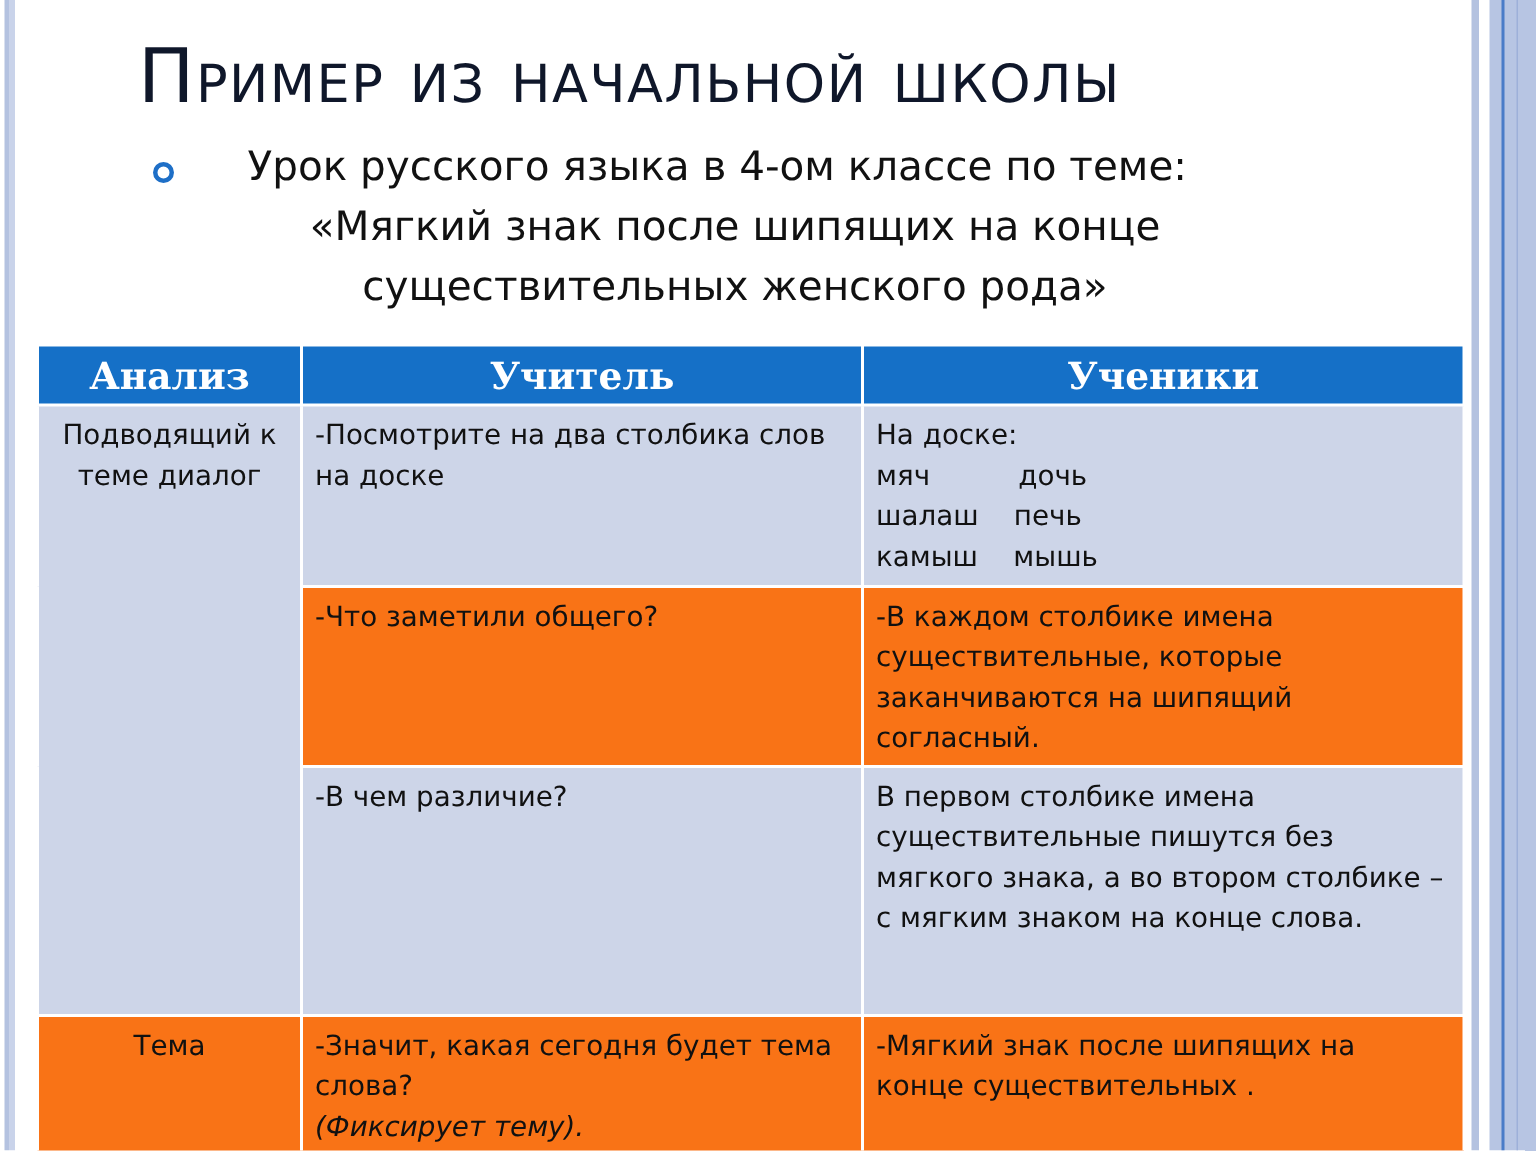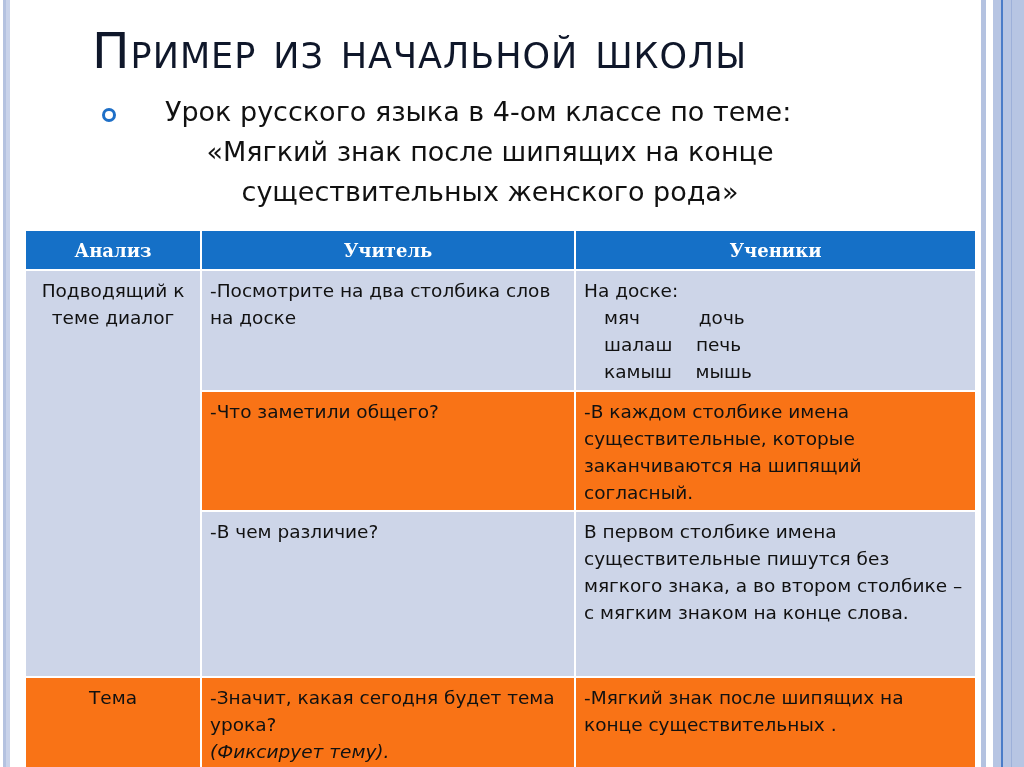--- a/index.html
+++ b/index.html
@@ -29,31 +29,31 @@
     .bullet-line2, .bullet-line3 { position: absolute; left: 0; width: 780px; text-align: center; font-size: 27px; color: #111; white-space: nowrap; }
     .bullet-line2 { top: 40px; }
     .bullet-line3 { top: 80px; }
 
     table.lesson {
       position: absolute; left: 24px; top: 229px; width: 951px;
       border-collapse: collapse; table-layout: fixed;
     }
     table.lesson th {
       background: #1570c7; color: #fff; font-family: "DejaVu Serif", serif;
-      font-weight: bold; font-size: 18px; height: 38px; padding: 0;
+      font-weight: bold; font-size: 25px; height: 38px; padding: 0;
       border: 2px solid #ffffff; text-align: center;
     }
     table.lesson td {
       border: 2px solid #ffffff; vertical-align: top; font-size: 18.5px;
       color: #111; padding: 6px 8px 4px 8px; line-height: 27px;
     }
     .dark { background: #cdd5e8; }
     .light { background: #f97316; }
     td.center { text-align: center; }
-    .word-line { white-space: pre; margin-left: 20px; }
+    .word-line { white-space: pre; }
     .italic { font-style: italic; }
   </style>
 </head>
 <body>
 
 <div class="left-stripe-a"></div>
 <div class="left-stripe-b"></div>
 <div class="right-deco">
   <div class="rs" style="left:0;width:5px;background:#b4c2e0;"></div>
   <div class="rs" style="left:12px;width:31px;background:#b7c5e3;"></div>
@@ -98,19 +98,19 @@
       <td class="light">-Что заметили общего?</td>
       <td class="light">-В каждом столбике имена существительные, которые заканчиваются на шипящий согласный.</td>
     </tr>
     <tr style="height:166px;">
       <td class="dark">-В чем различие?</td>
       <td class="dark">В первом столбике имена существительные пишутся без мягкого знака, а во втором столбике – с мягким знаком на конце слова.</td>
     </tr>
     <tr style="height:92px;">
       <td class="light center">Тема</td>
       <td class="light">
-        <div>-Значит, какая сегодня будет тема урока?</div>
+        <div>-Значит, какая сегодня будет тема слова?</div>
         <div class="italic">(Фиксирует тему).</div>
       </td>
       <td class="light">-Мягкий знак после шипящих на конце существительных .</td>
     </tr>
   </tbody>
 </table>
 
 </body></html>

